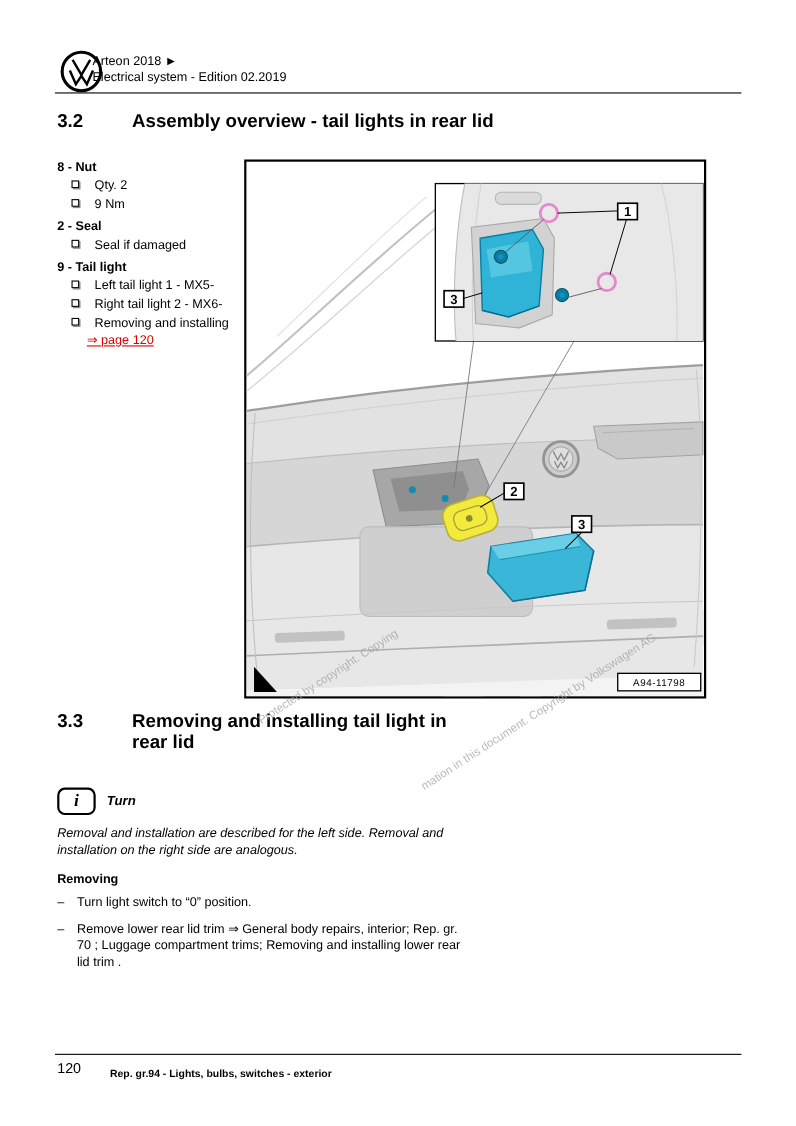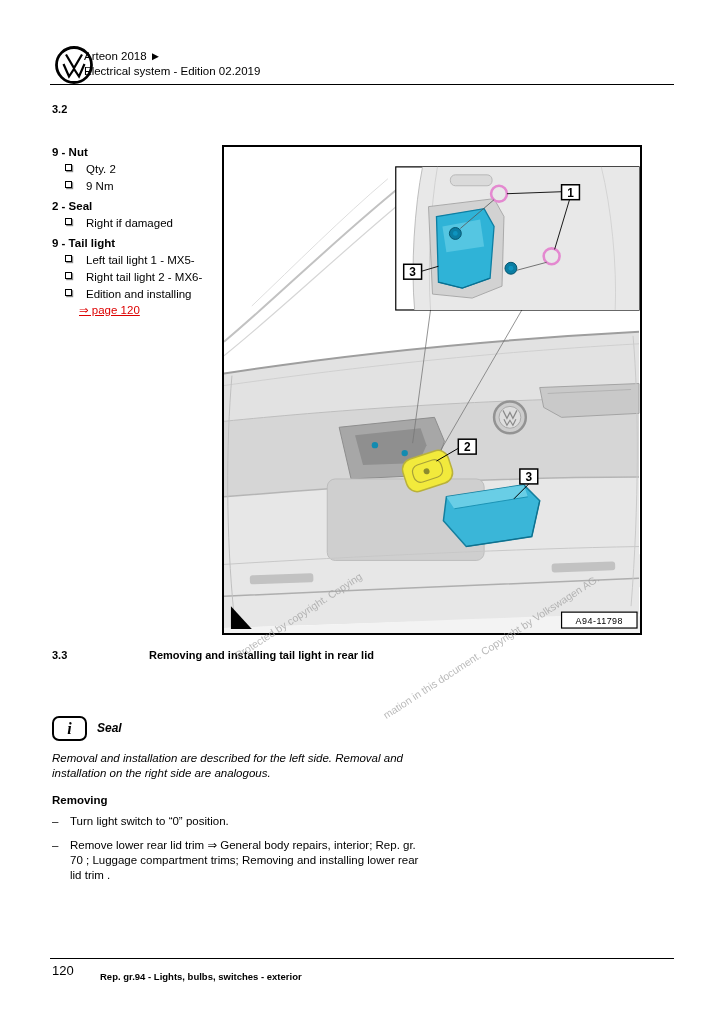--- a/index.html
+++ b/index.html
@@ -10,21 +10,21 @@
     overflow:hidden;
   }
   .abs { position:absolute; }
 
   
   .logo { left:54px; top:45px; width:40px; height:40px; }
   .hdr-text { left:84px; top:49px; font-size:11.5px; line-height:15px; }
   .hdr-rule { left:50px; top:84px; width:624px; border-top:1.2px solid #000; }
 
   
-  .heading { left:52px; display:flex; font-weight:bold; font-size:11px; line-height:19px;gap:29px; }
+  .heading { left:52px; display:flex; font-weight:bold; font-size:17px; line-height:19px; }
   .heading .num { width:68px; flex:none; }
   .h32 { top:100px; }
   .h33 { top:646px; }
   .h33 .ttl { width:322px; }
 
   
   .parts { left:52px; top:140px; width:178px; font-size:11.5px; }
   .part-label { font-weight:bold; line-height:16px; margin-top:4px; margin-bottom:1px; }
   .part-sub { display:flex; gap:14px; line-height:16px; margin-bottom:1px; padding-left:13px; }
   .sqbullet { flex:none; width:7px; height:7px; border:1.2px solid #000; background:#fff;
@@ -73,51 +73,52 @@
   </svg>
 </div>
 <div class="abs hdr-text">
   <div>Arteon 2018 ►</div>
   <div>Electrical system - Edition 02.2019</div>
 </div>
 <div class="abs hdr-rule"></div>
 
 <div class="abs heading h32">
   <span class="num">3.2</span>
+  <span class="ttl">Assembly overview - tail lights in rear lid</span>
 </div>
 
 <div class="abs parts">
-  <div class="part-label">9 - Nut</div>
+  <div class="part-label">8 - Nut</div>
   <div class="part-sub">
     <span class="sqbullet"></span>
     <span>Qty. 2</span>
   </div>
   <div class="part-sub">
     <span class="sqbullet"></span>
     <span>9 Nm</span>
   </div>
 
   <div class="part-label">2 - Seal</div>
   <div class="part-sub">
     <span class="sqbullet"></span>
-    <span>Right if damaged</span>
+    <span>Seal if damaged</span>
   </div>
 
   <div class="part-label">9 - Tail light</div>
   <div class="part-sub">
     <span class="sqbullet"></span>
     <span>Left tail light 1 - MX5-</span>
   </div>
   <div class="part-sub">
     <span class="sqbullet"></span>
     <span>Right tail light 2 - MX6-</span>
   </div>
   <div class="part-sub">
     <span class="sqbullet"></span>
-    <span>Edition and installing</span>
+    <span>Removing and installing</span>
   </div>
   <span class="page-link">⇒ page 120</span>
 </div>
 
 <div class="abs figure">
   <svg viewBox="0 0 419 489" preserveAspectRatio="none">
 
     <circle cx="345" cy="585" r="175" fill="none" stroke="#dcdcdc" stroke-width="30" opacity="0.55"></circle>
     <circle cx="345" cy="585" r="128" fill="none" stroke="#e4e4e4" stroke-width="13" opacity="0.55"></circle>
 
@@ -215,21 +216,21 @@
 <div class="abs wm wm-b">mation in this document. Copyright by Volkswagen AG.</div>
 
 <div class="abs heading h33">
   <span class="num">3.3</span>
   <span class="ttl">Removing and installing tail light in rear lid</span>
 </div>
 
 <div class="abs note-icon">
   <span>i</span>
 </div>
-<div class="abs note-label">Seal</div>
+<div class="abs note-label">Turn</div>
 <div class="abs note-text">Removal and installation are described for the left side. Removal and installation on the right side are analogous.</div>
 
 <div class="abs removing-h">Removing</div>
 <div class="abs steps">
   <div class="step">
     <span class="marker">–</span>
     <span>Turn light switch to “0” position.</span>
   </div>
   <div class="step">
     <span class="marker">–</span>

